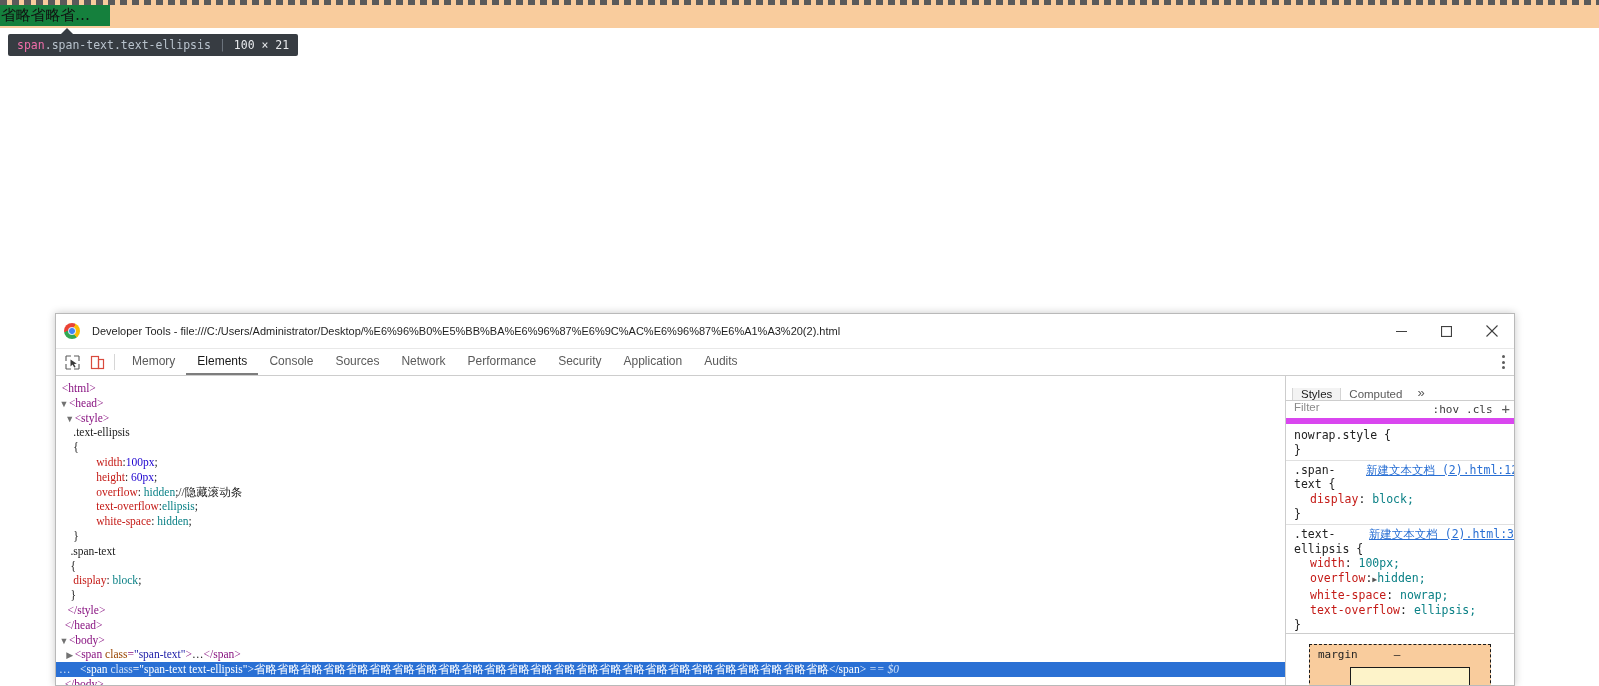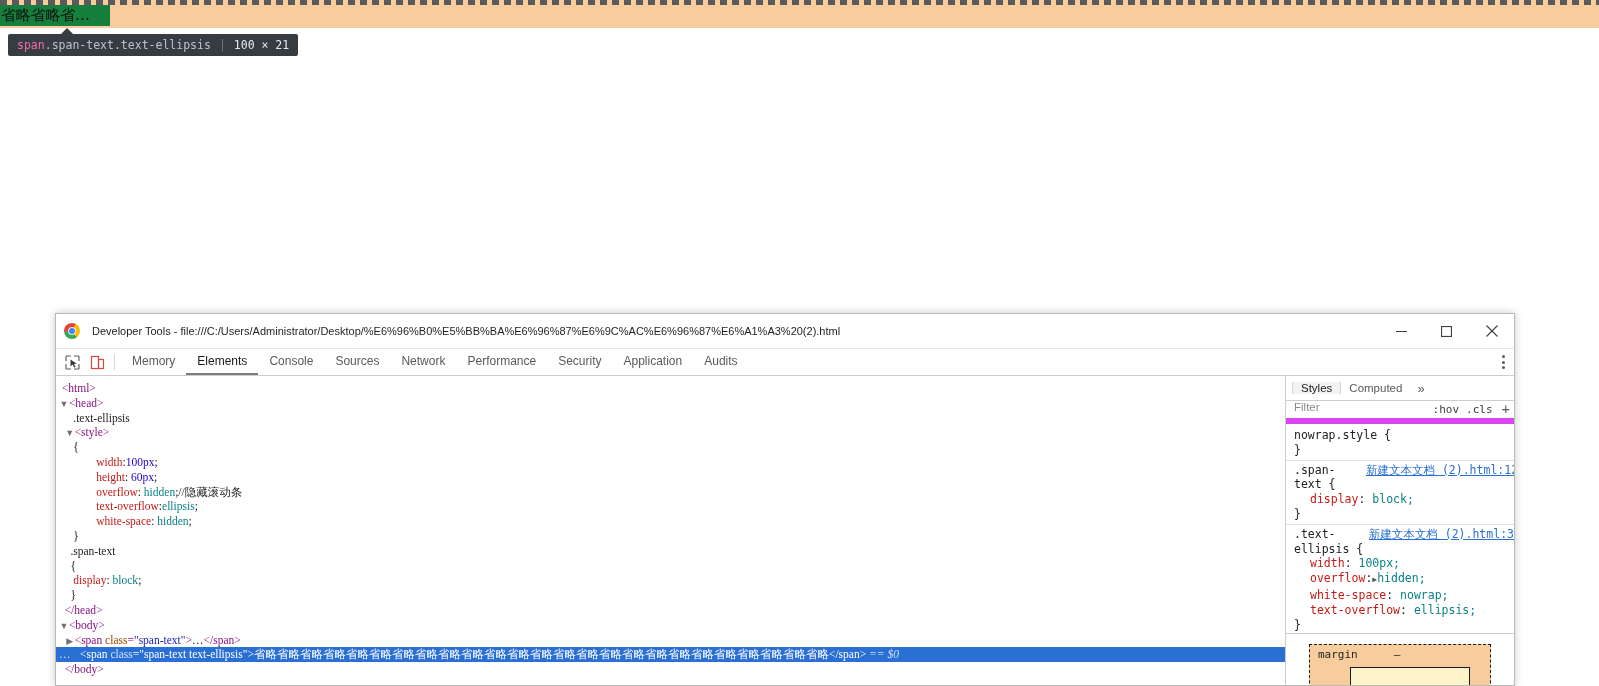--- a/index.html
+++ b/index.html
@@ -191,21 +191,21 @@
   .splitter { width: 1px; background: #cdcdcd; }
 
   
   .styles-pane {
     width: 228px; min-width: 228px;
     display: flex; flex-direction: column;
     background: #fff; overflow: hidden;
   }
   .styles-tabstrip {
     height: 25px; min-height: 25px;
-    display: flex; align-items: center;
+    display: flex; align-items: flex-end;
     border-bottom: 1px solid #cdcdcd;
     padding-left: 6px;
   }
   .stab {
     padding: 0 8px; display: flex; align-items: center;
     font-size: 11.5px; color: #5a5a5a; white-space: nowrap;
     font-family: "Liberation Sans", sans-serif;
   }
   .stab.active {
     color: #1a1a1a;
@@ -356,24 +356,24 @@
     </div>
   </div>
 
   <div class="panes">
 
     <div class="dom-pane">
       <div class="dom-line">  <span class="tok-tag">&lt;html&gt;</span></div>
 
       <div class="dom-line"> <span class="twisty">▼</span><span class="tok-tag">&lt;head&gt;</span></div>
 
+      <div class="dom-line">   <span class="twisty">▼</span><span class="tok-tag">&lt;style&gt;</span></div>
+
       <div class="dom-line">      <span class="css-sel">.text-ellipsis</span></div>
 
-      <div class="dom-line">   <span class="twisty">▼</span><span class="tok-tag">&lt;style&gt;</span></div>
-
       <div class="dom-line">      <span class="css-sel">{</span></div>
 
       <div class="dom-line">              <span class="css-prop">width</span><span class="css-sel">:</span><span class="css-valq">100px</span><span class="css-sel">;</span></div>
 
       <div class="dom-line">              <span class="css-prop">height</span><span class="css-sel">: </span><span class="css-valq">60px</span><span class="css-sel">;</span></div>
 
       <div class="dom-line">              <span class="css-prop">overflow</span><span class="css-sel">: </span><span class="css-val2">hidden</span><span class="css-sel">;</span><span class="css-cmt">//隐藏滚动条</span></div>
 
       <div class="dom-line">              <span class="css-prop">text-overflow</span><span class="css-sel">:</span><span class="css-val2">ellipsis</span><span class="css-sel">;</span></div>
 
@@ -382,20 +382,21 @@
       <div class="dom-line">      <span class="css-sel">}</span></div>
 
       <div class="dom-line">     <span class="css-sel">.span-text</span></div>
 
       <div class="dom-line">     <span class="css-sel">{</span></div>
 
       <div class="dom-line">      <span class="css-prop">display</span><span class="css-sel">: </span><span class="css-val2">block</span><span class="css-sel">;</span></div>
 
       <div class="dom-line">     <span class="css-sel">}</span></div>
 
+      <div class="dom-line">    <span class="tok-tag">&lt;/style&gt;</span></div>
 
       <div class="dom-line">   <span class="tok-tag">&lt;/head&gt;</span></div>
 
       <div class="dom-line"> <span class="twisty">▼</span><span class="tok-tag">&lt;body&gt;</span></div>
 
       <div class="dom-line">   <span class="twisty">▶</span><span class="tok-punc">&lt;</span><span class="tok-tag">span</span> <span class="tok-attr">class</span><span class="tok-punc">=</span><span class="tok-val">"span-text"</span><span class="tok-punc">&gt;</span><span class="tok-txt">…</span><span class="tok-punc">&lt;/</span><span class="tok-tag">span</span><span class="tok-punc">&gt;</span></div>
 
       <div class="dom-line sel"> <span class="ellipsis-btn">…</span>   <span class="tok-punc">&lt;</span><span class="tok-tag">span</span> <span class="tok-attr">class</span><span class="tok-punc">=</span><span class="tok-val">"span-text text-ellipsis"</span><span class="tok-punc">&gt;</span><span class="tok-txt">省略省略省略省略省略省略省略省略省略省略省略省略省略省略省略省略省略省略省略省略省略省略省略省略省略</span><span class="tok-punc">&lt;/span&gt;</span> <span class="tok-dollar">== $0</span></div>
 
       <div class="dom-line">   <span class="tok-tag">&lt;/body&gt;</span></div>

